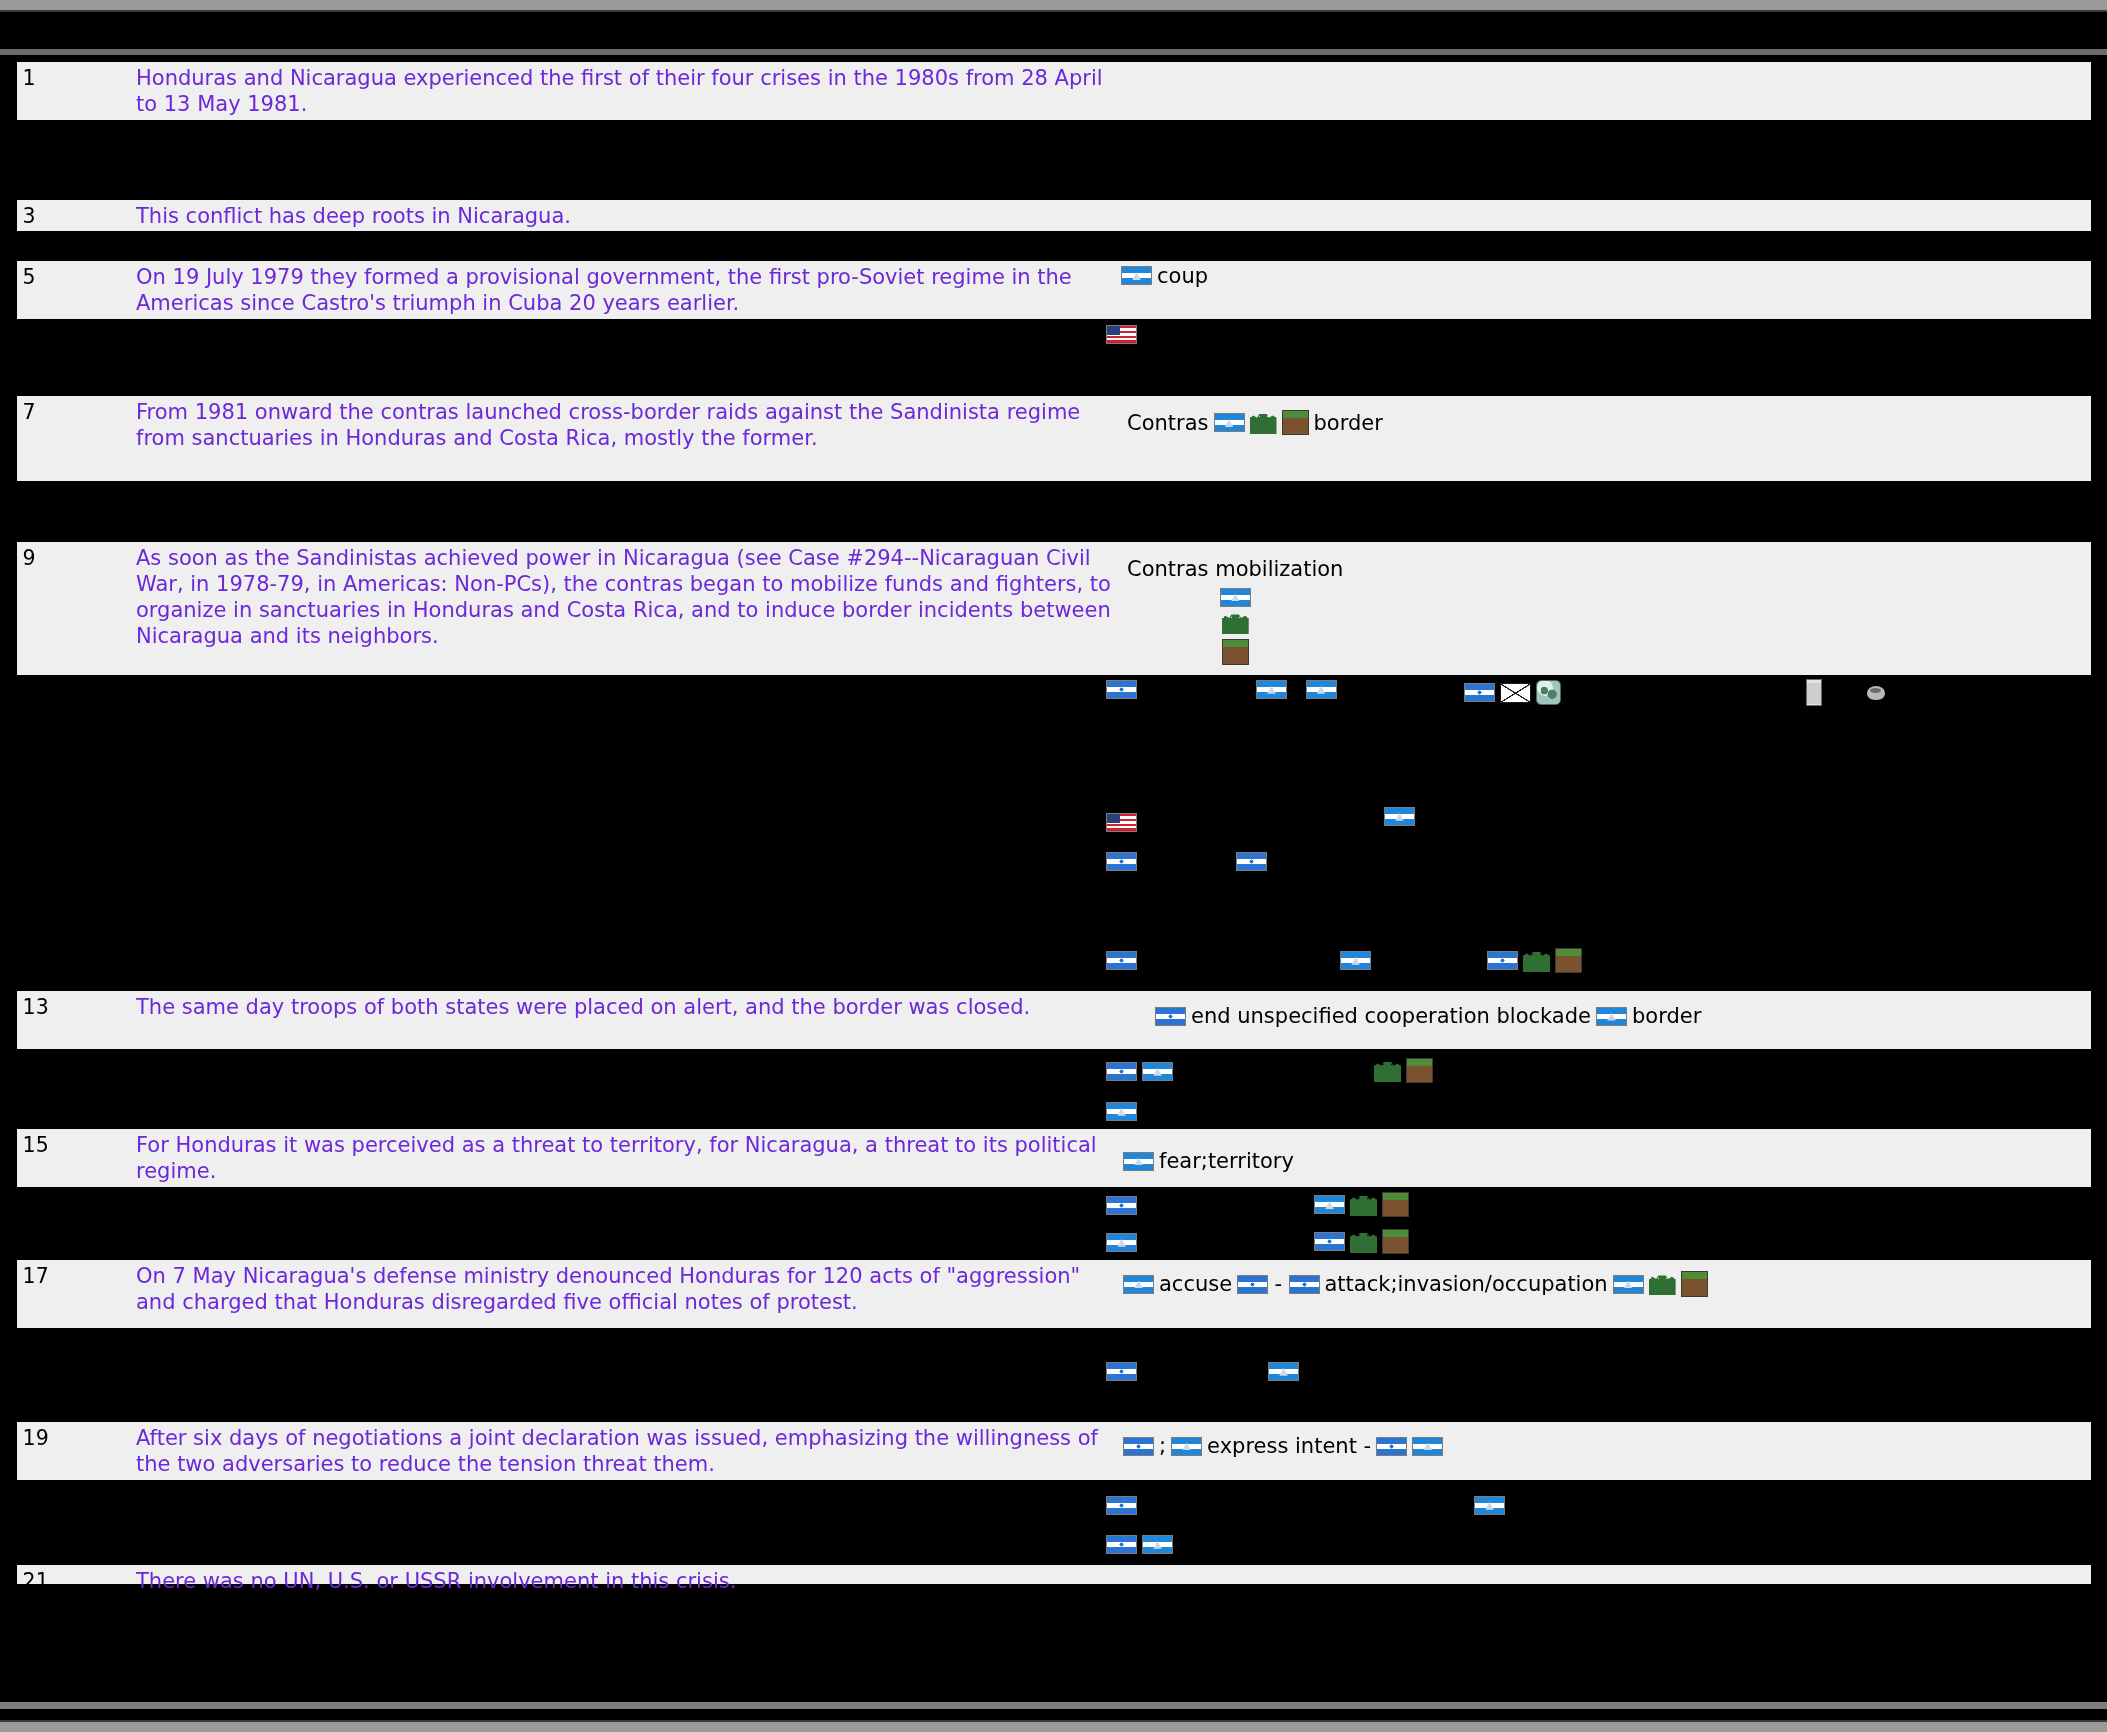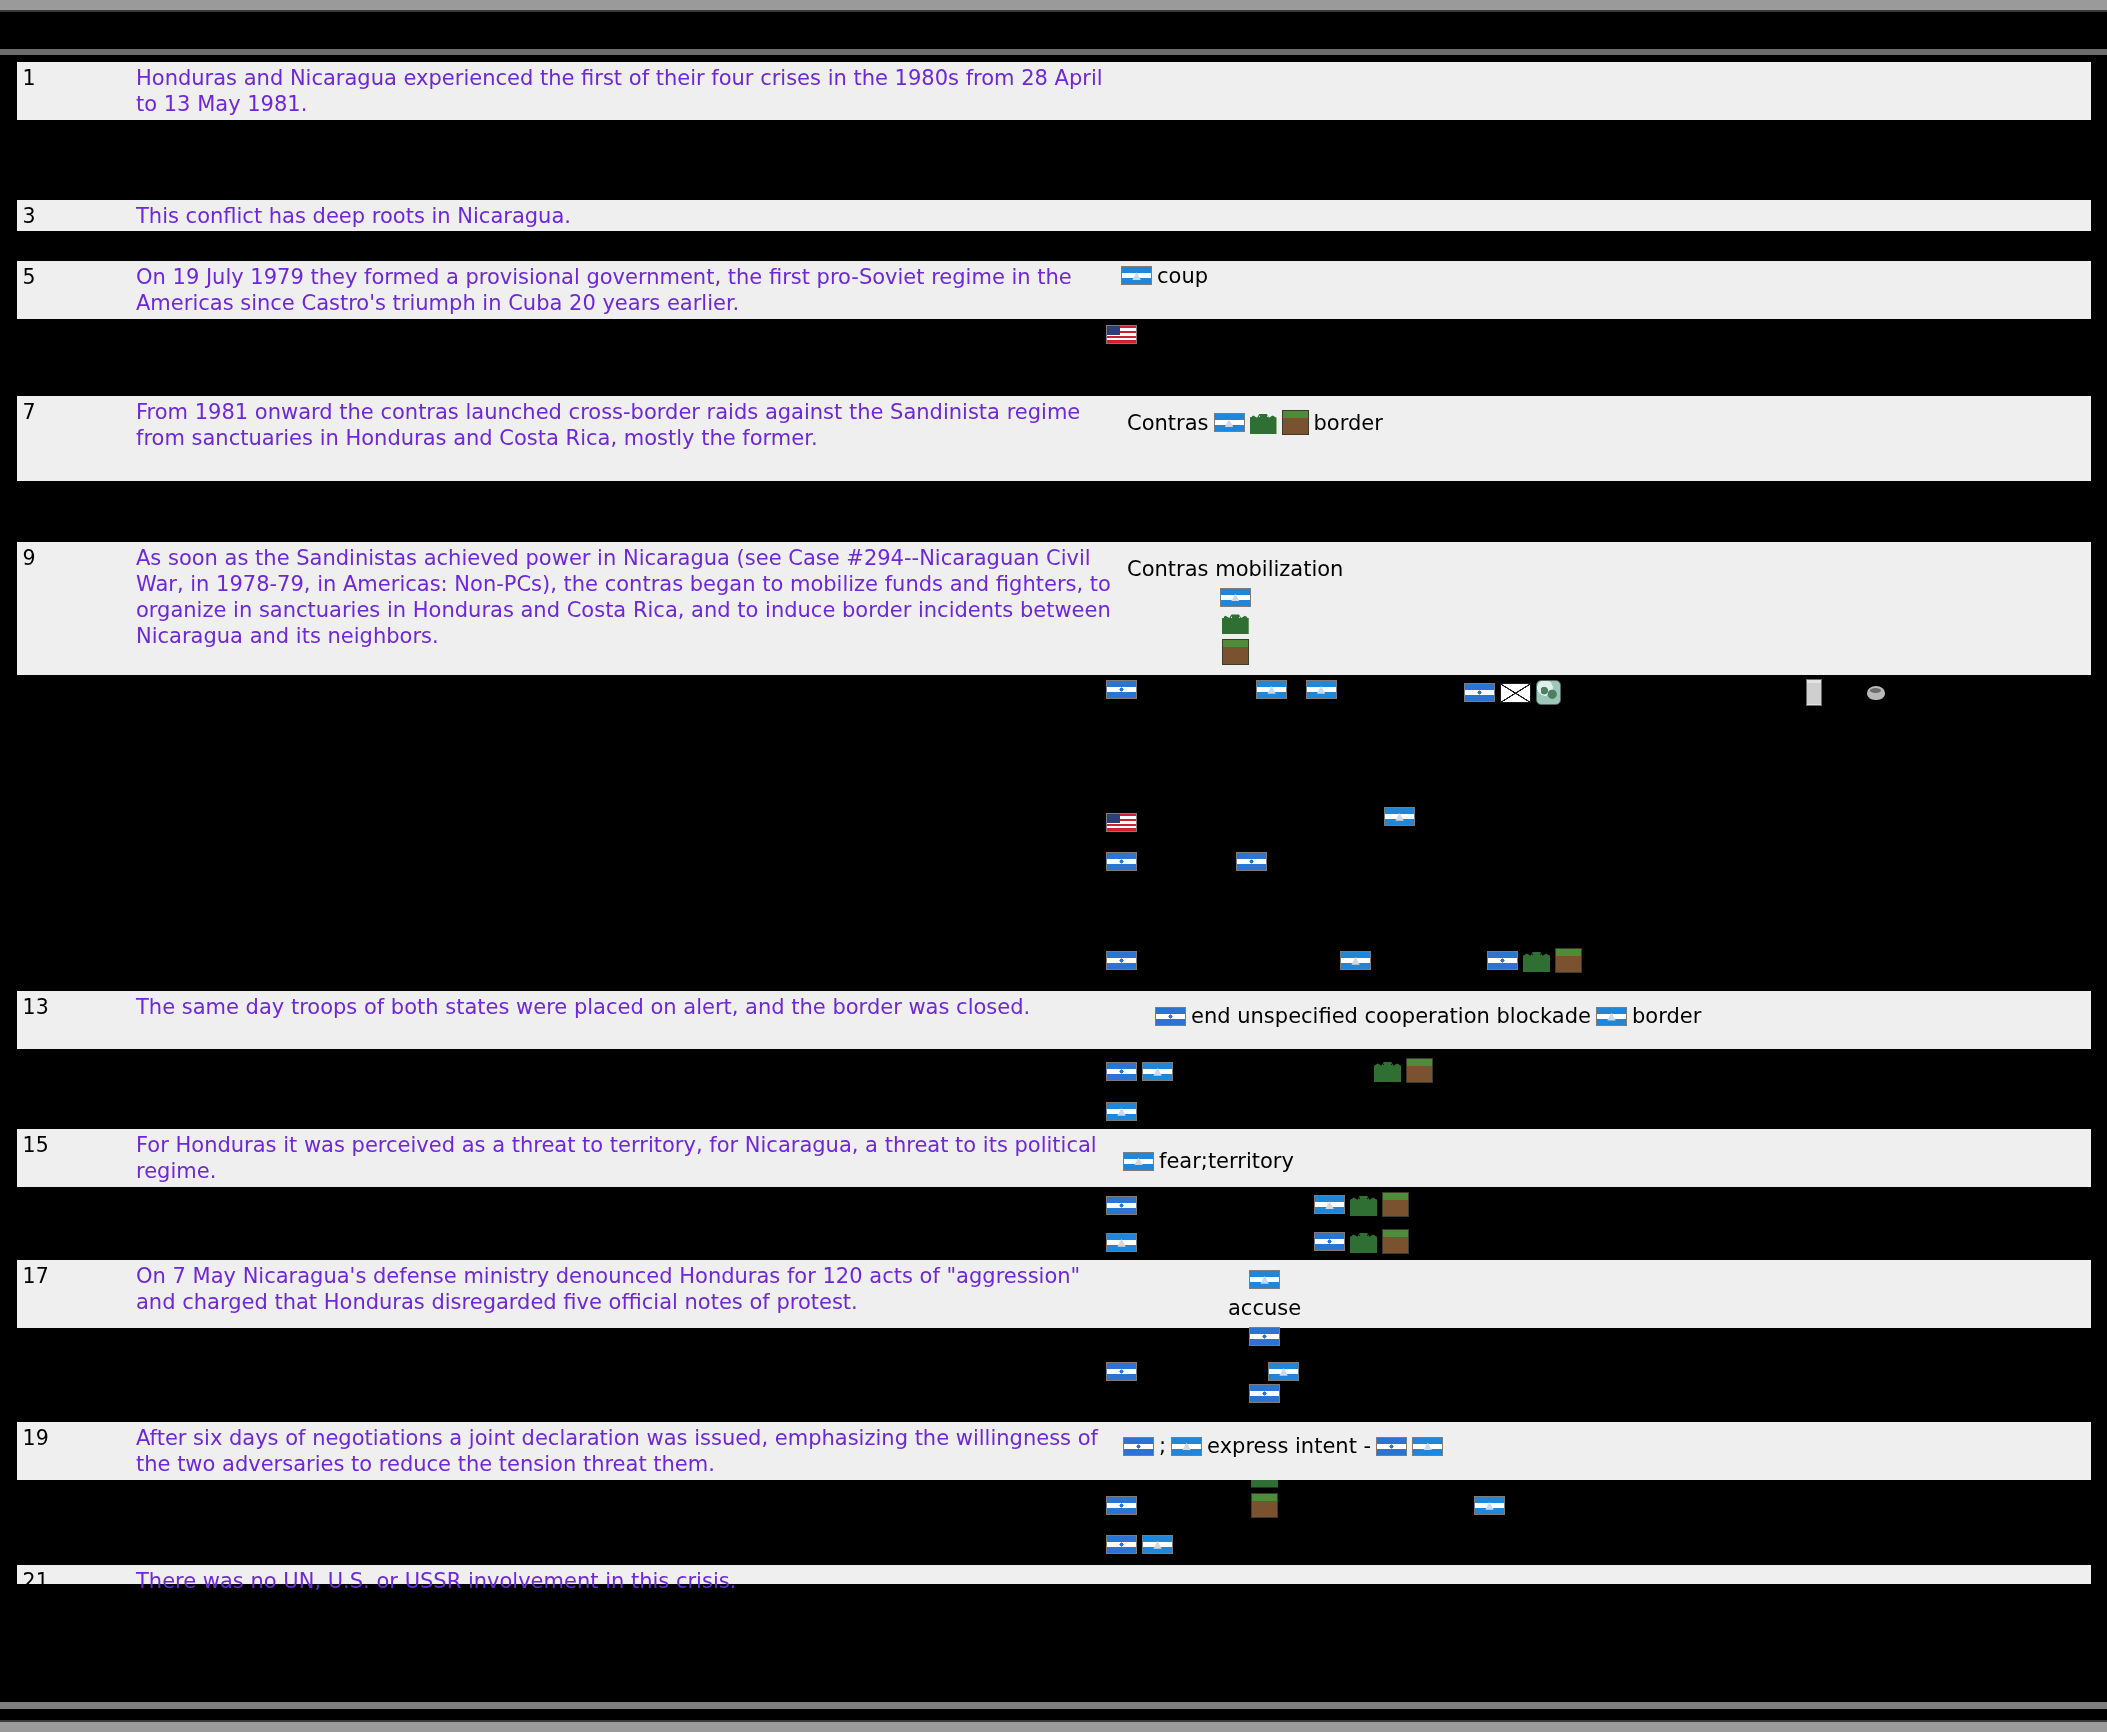--- a/index.html
+++ b/index.html
@@ -365,21 +365,21 @@
   </div>
   <div class="ann on-black" style="left:1314px; top:1229px;">
     <span class="flag hn"></span>
     <span class="ico people"></span>
     <span class="ico dirt"></span>
   </div>
 
   <div class="row" style="left:17px; top:1260px; width:2074px; height:68px;">
     <div class="num">17</div>
     <div class="text">On 7 May Nicaragua's defense ministry denounced Honduras for 120 acts of "aggression" and charged that Honduras disregarded five official notes of protest.</div>
-    <div class="ann on-row" style="left:1106px; top:10px;flex-direction:column;">
+    <div class="ann on-row" style="left:1106px; top:10px;">
       <span class="flag ni"></span>
       <span>accuse</span>
       <span class="flag hn"></span>
       <span class="sep">-</span>
       <span class="flag hn"></span>
       <span>attack;invasion/occupation</span>
       <span class="flag ni"></span>
       <span class="ico people"></span>
       <span class="ico dirt"></span>
     </div>

